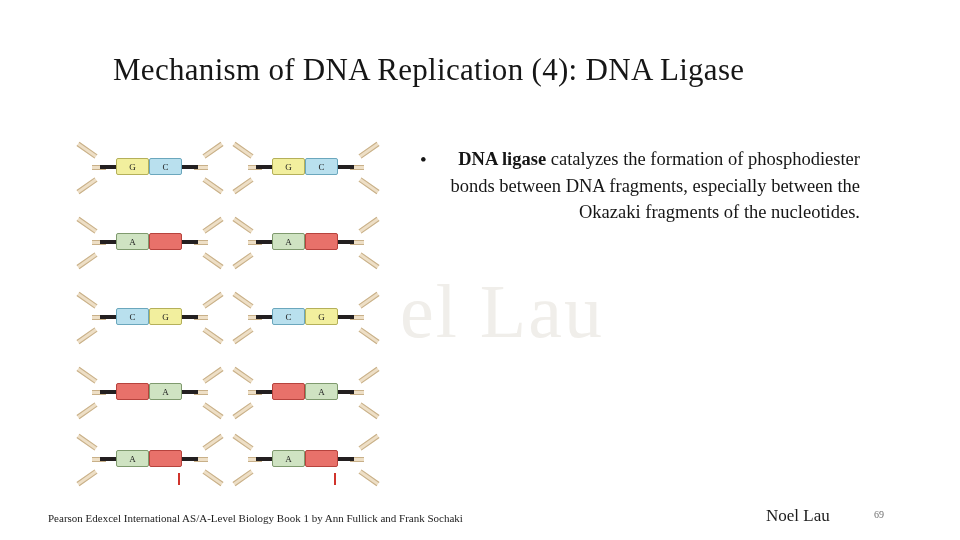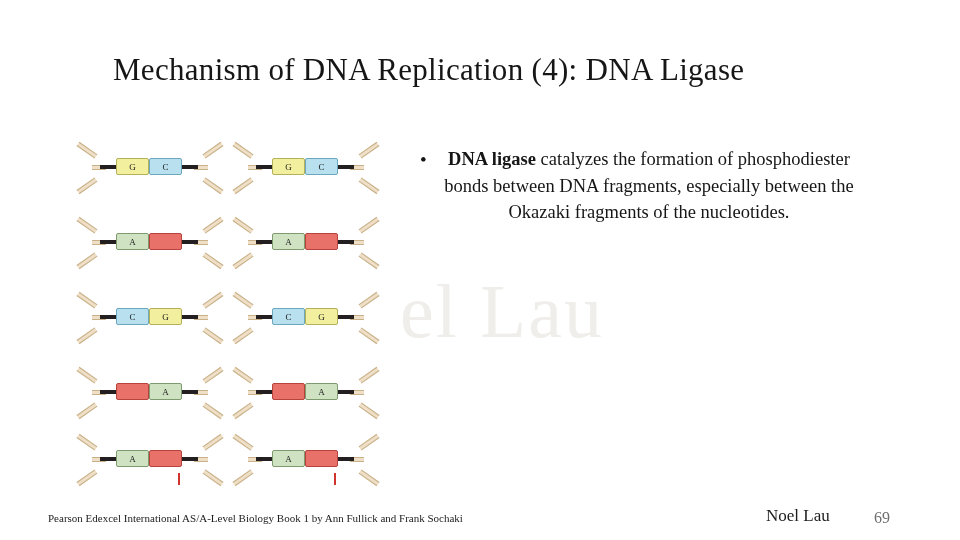--- a/index.html
+++ b/index.html
@@ -61,21 +61,21 @@
     font-size: 19px;
     line-height: 27px;
     color: #161616;
     text-align: left;
   }
   .bullet-text {
     flex: 1;
     font-size: 18.5px;
     line-height: 26.5px;
     color: #161616;
-    text-align: center;
+    text-align: right;
   }
   .bullet-text b {
     font-weight: bold;
   }
 
   
   .diagram {
     position: absolute;
     left: 70px;
     top: 145px;
@@ -184,21 +184,21 @@
     position: absolute;
     left: 766px;
     top: 506px;
     font-size: 17px;
     color: #1c1c1c;
   }
   .page-num {
     position: absolute;
     left: 874px;
     top: 509px;
-    font-size: 16px;
+    font-size: 10px;
     color: #6f6f6f;
   }
 </style>
 </head>
 <body>
 
 <div class="slide">
 
   <div class="watermark">el Lau</div>
 

